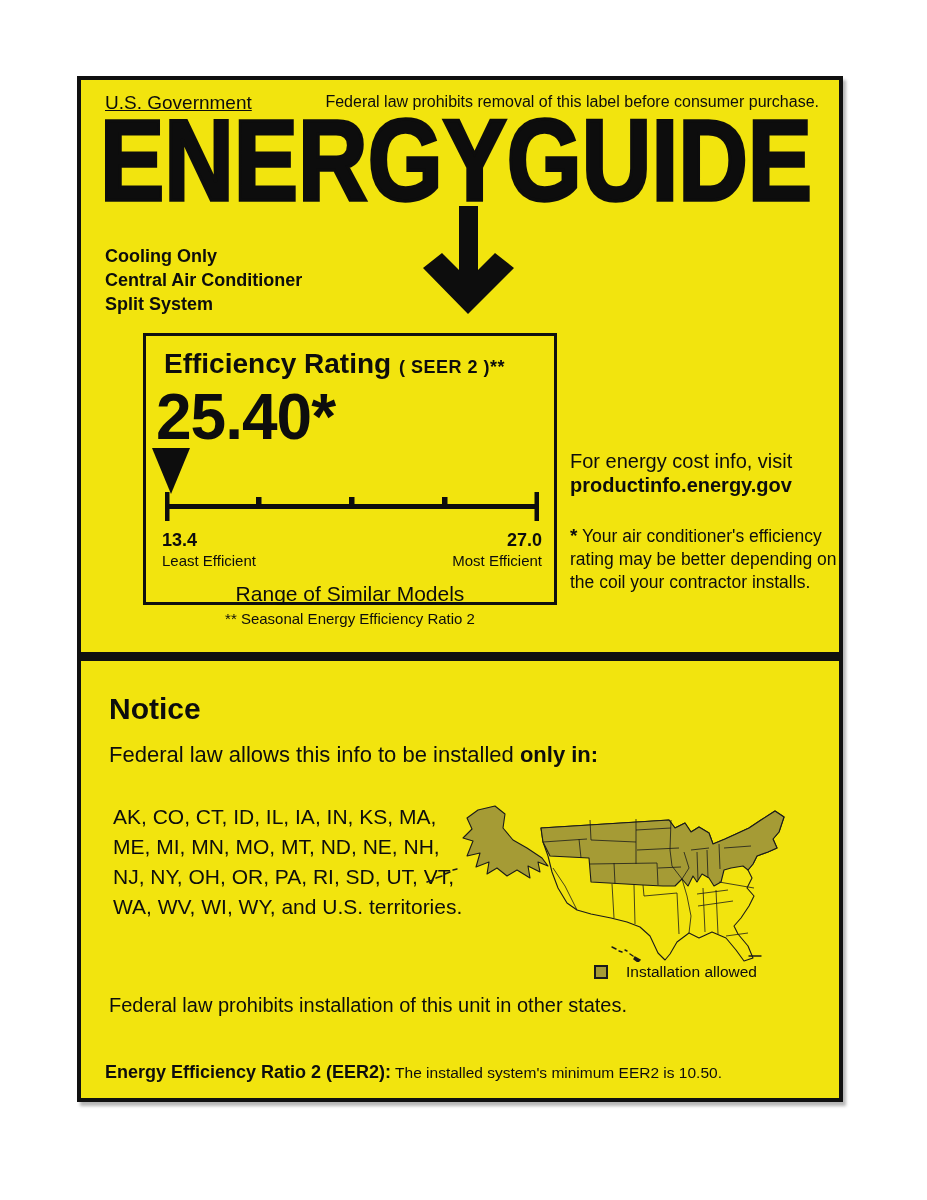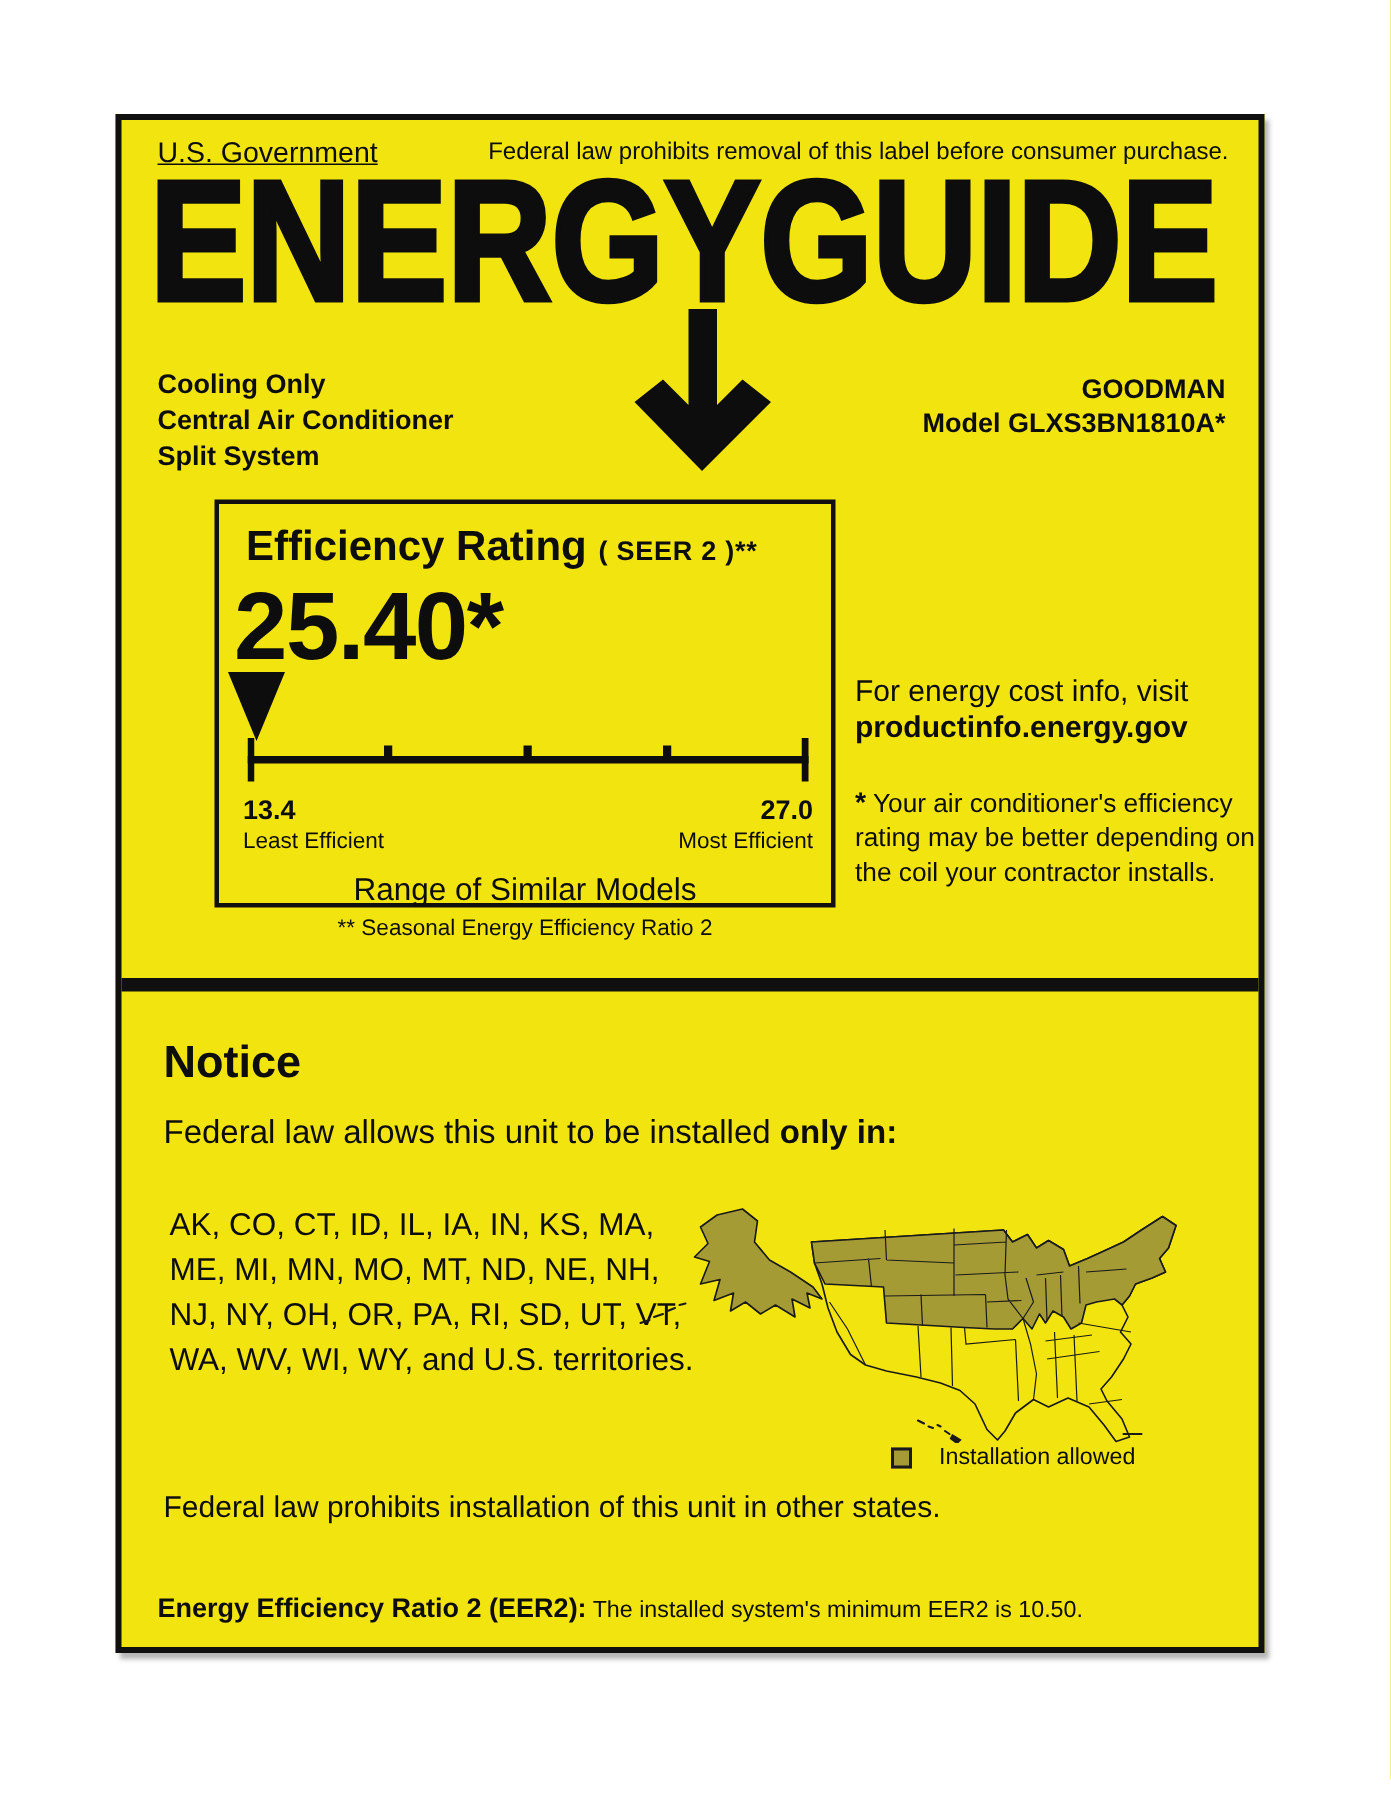--- a/index.html
+++ b/index.html
@@ -67,24 +67,20 @@
   <svg class="abs arrow-svg" width="94" height="110" viewBox="0 0 94 110">
     <polygon fill="#0d0d0d" points="38,0 57,0 57,64 74,47 93,62 47,108 2,62 21,47 38,64"></polygon>
   </svg>
 
   <div class="abs prod-left">
     <div>Cooling Only</div>
     <div>Central Air Conditioner</div>
     <div>Split System</div>
   </div>
 
-  <div class="abs prod-right">
-    <div>GOODMAN</div>
-    <div>Model GLXS3BN1810A*</div>
-  </div>
 
   <div class="abs eff-box">
     <div class="abs eff-title">
       <span>Efficiency Rating</span>
       <span class="suffix">( SEER 2 )**</span>
     </div>
     <div class="abs eff-value">25.40*</div>
     <div class="abs pointer"></div>
 
     <svg class="abs scale-svg" width="378" height="42" viewBox="0 0 378 42">
@@ -111,21 +107,21 @@
   <div class="abs cost2">productinfo.energy.gov</div>
   <div class="abs cost1">For energy cost info, visit</div>
   <div class="abs coil-note">
     <span class="star">*</span><span> Your air conditioner's efficiency rating may be better depending on the coil your contractor installs.</span>
   </div>
 
   <div class="abs divider"></div>
 
   <div class="abs notice-title">Notice</div>
   <div class="abs notice-intro">
-    <span>Federal law allows this unit to be installed </span><b>only in:</b>
+    <span>Federal law allows this info to be installed </span><b>only in:</b>
   </div>
 
   <div class="abs states">
     <div>AK, CO, CT, ID, IL, IA, IN, KS, MA,</div>
     <div>ME, MI, MN, MO, MT, ND, NE, NH,</div>
     <div>NJ, NY, OH, OR, PA, RI, SD, UT, VT,</div>
     <div>WA, WV, WI, WY, and U.S. territories.</div>
   </div>
 
   <svg class="abs map-svg" width="368" height="162" viewBox="0 0 368 162">

